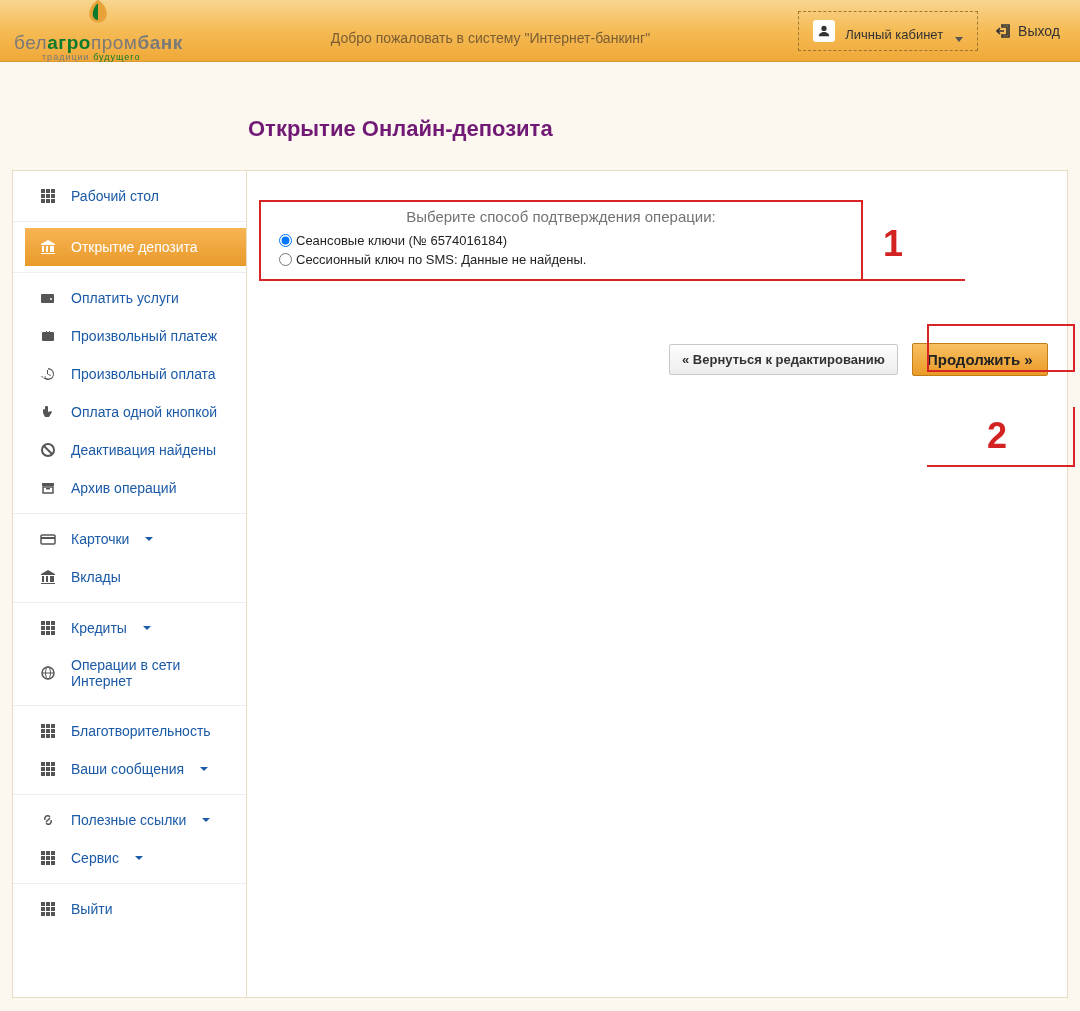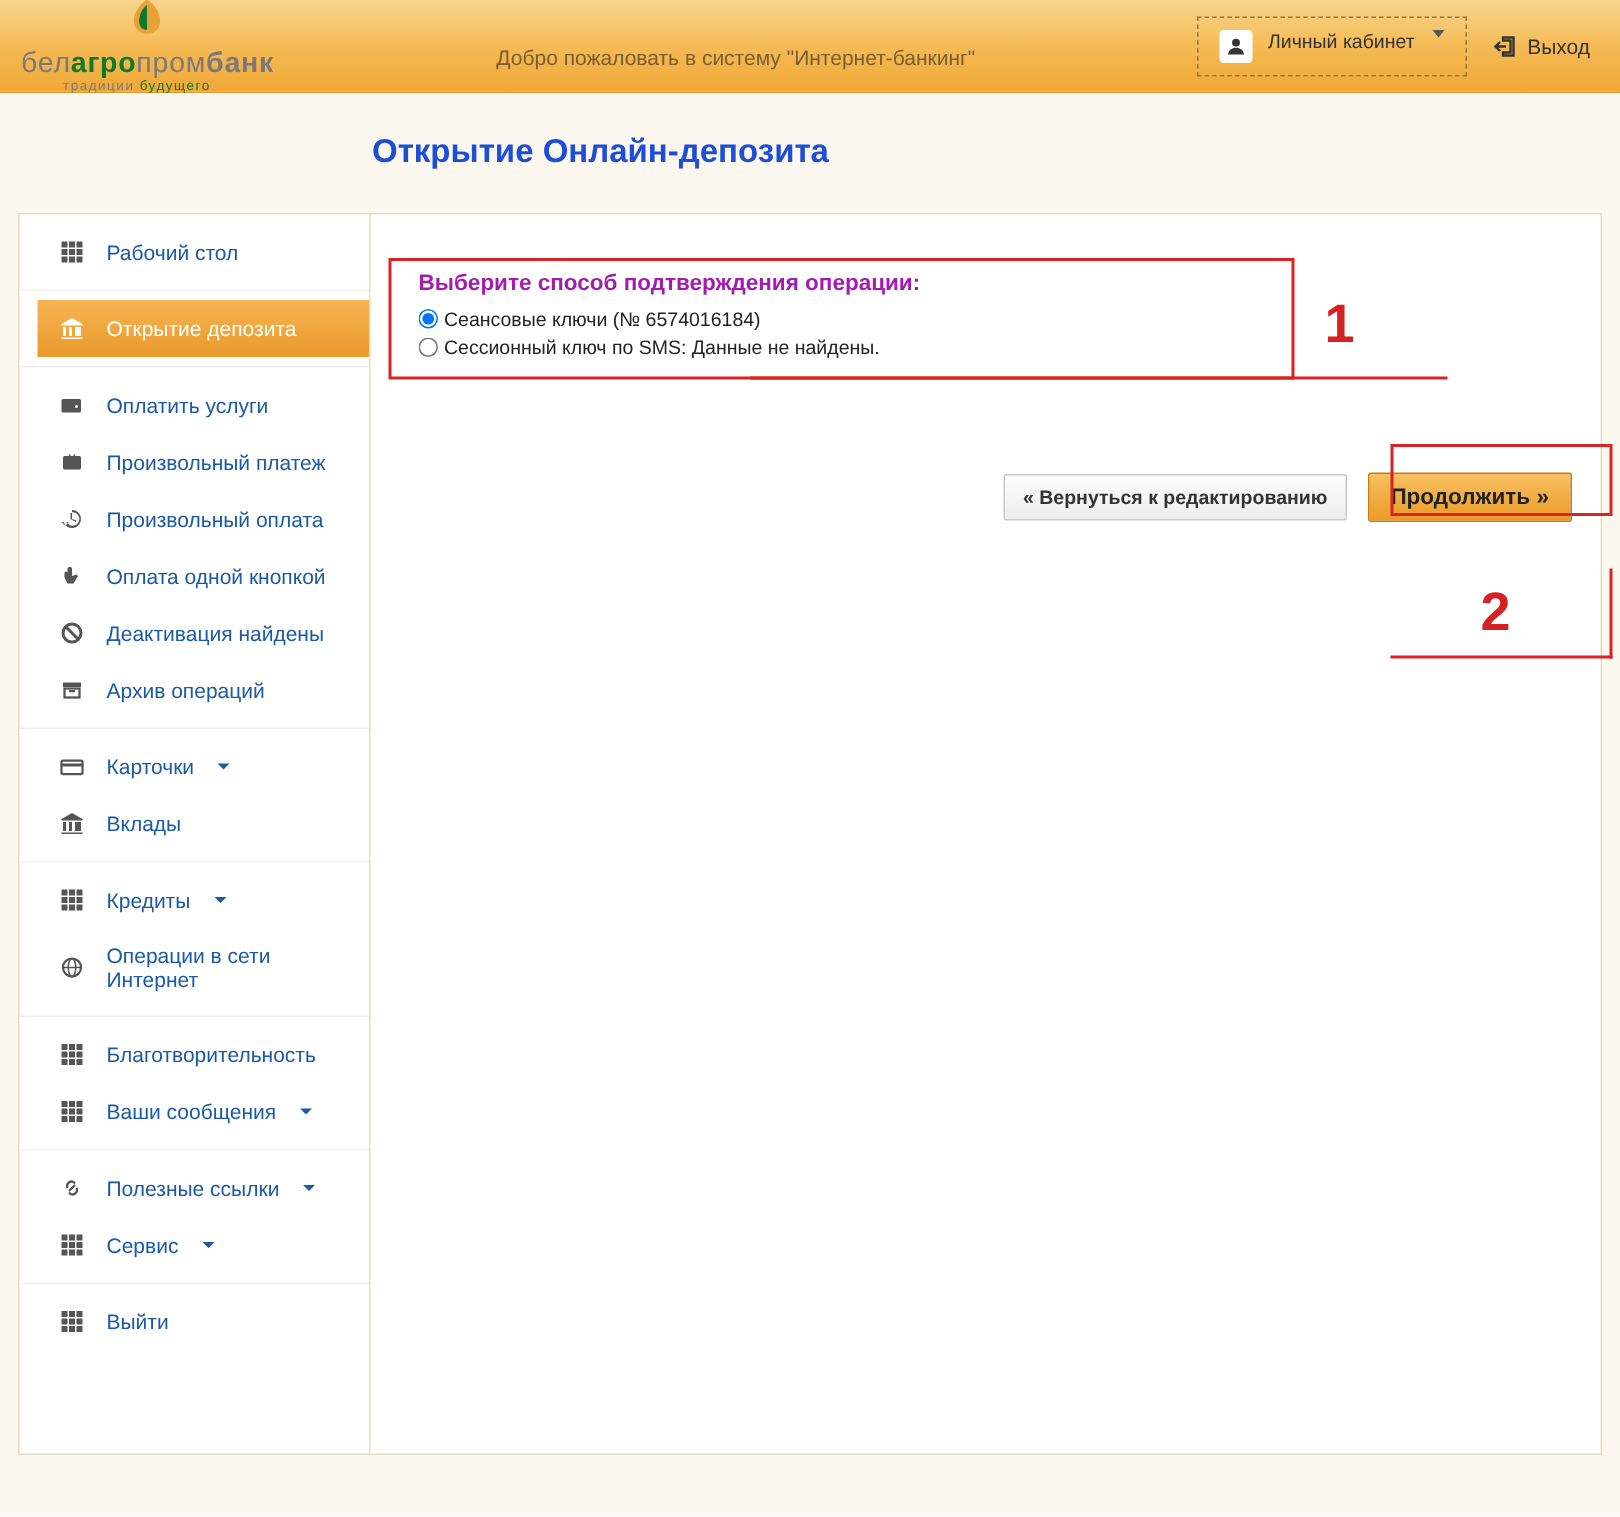--- a/index.html
+++ b/index.html
@@ -30,38 +30,38 @@
     flex: 1;
     text-align: center;
     color: #7a5d33;
     font-size: 14px;
     margin-top: 14px;
   }
   .account-btn {
     border: 1px dashed #9c7530;
     padding: 8px 14px;
     display: flex;
-    align-items: flex-start;
+    align-items: flex-end;
     gap: 10px;
     cursor: pointer;
     color: #333;
     font-size: 13px;
     margin-right: 18px;
   }
   .account-avatar {
     width: 22px; height: 22px; background:#fff; border-radius: 3px;
     display:flex; align-items:center; justify-content:center;
   }
   .caret-down-tri { width:0;height:0;border-left:4px solid transparent;border-right:4px solid transparent;border-top:5px solid #555; display:inline-block; margin-left:2px; }
   .exit-link { display:flex; align-items:center; gap:6px; color:#333; font-size:14px; cursor:pointer; margin-right:10px; }
   .page-title-bar {
-    padding: 26px 0 28px 248px;
+    padding: 54px 0 28px 248px;
     font-size: 22px;
     font-weight: bold;
-    color: #1d4ed8;
+    color: #701a75;
   }
   .content-wrap {
     display: flex;
     padding: 0 12px 12px 12px;
     gap: 0;
   }
   .sidebar {
     width: 234px;
     background: #fff;
     border: 1px solid #e7dcc4;
@@ -96,21 +96,21 @@
   .caret-down { width:0;height:0;border-left:4px solid transparent;border-right:4px solid transparent;border-top:4px solid #1b5aa6; display:inline-block; margin-left:2px; }
   .confirm-box-outline {
     position: absolute;
     left: 12px; top: 29px;
     width: 604px; height: 88px;
   }
   .confirm-box {
     border: 2px solid #d82424;
     padding: 6px 18px 10px 18px;
   }
-  .confirm-title { font-weight: bold; font-size: 15px; color:#a21caf; margin-bottom: 6px; }
+  .confirm-title { font-weight: normal; font-size: 15px; color:#737373; margin-bottom: 6px; text-align: center; }
   .radio-row { display:flex; align-items:center; gap:4px; font-size: 13px; color:#222; padding: 2px 0; }
   .radio-row input { margin:0; }
   .anno1 {
     position:absolute;
     left: 636px; top: 52px;
     color:#d42222; font-size: 36px; font-weight:bold;
   }
   .red-line1 {
     position:absolute; left: 253px; top: 108px; width: 465px; border-top: 2px solid #d82424;
   }

